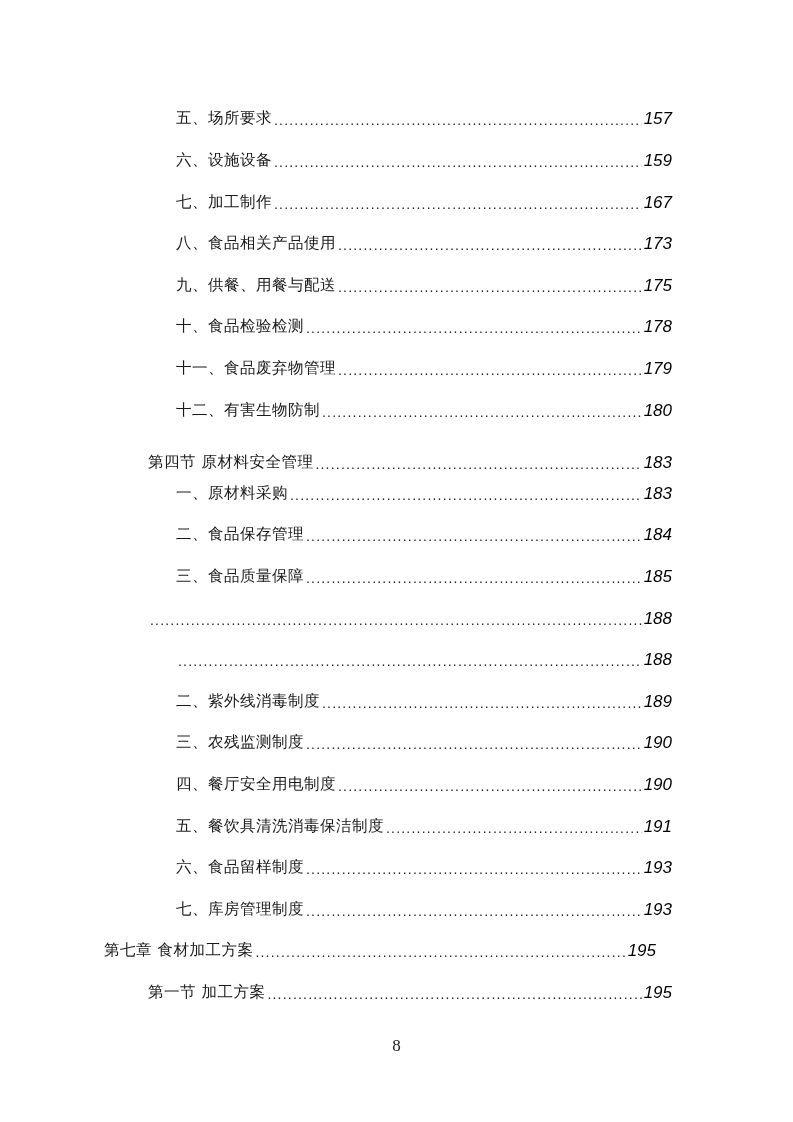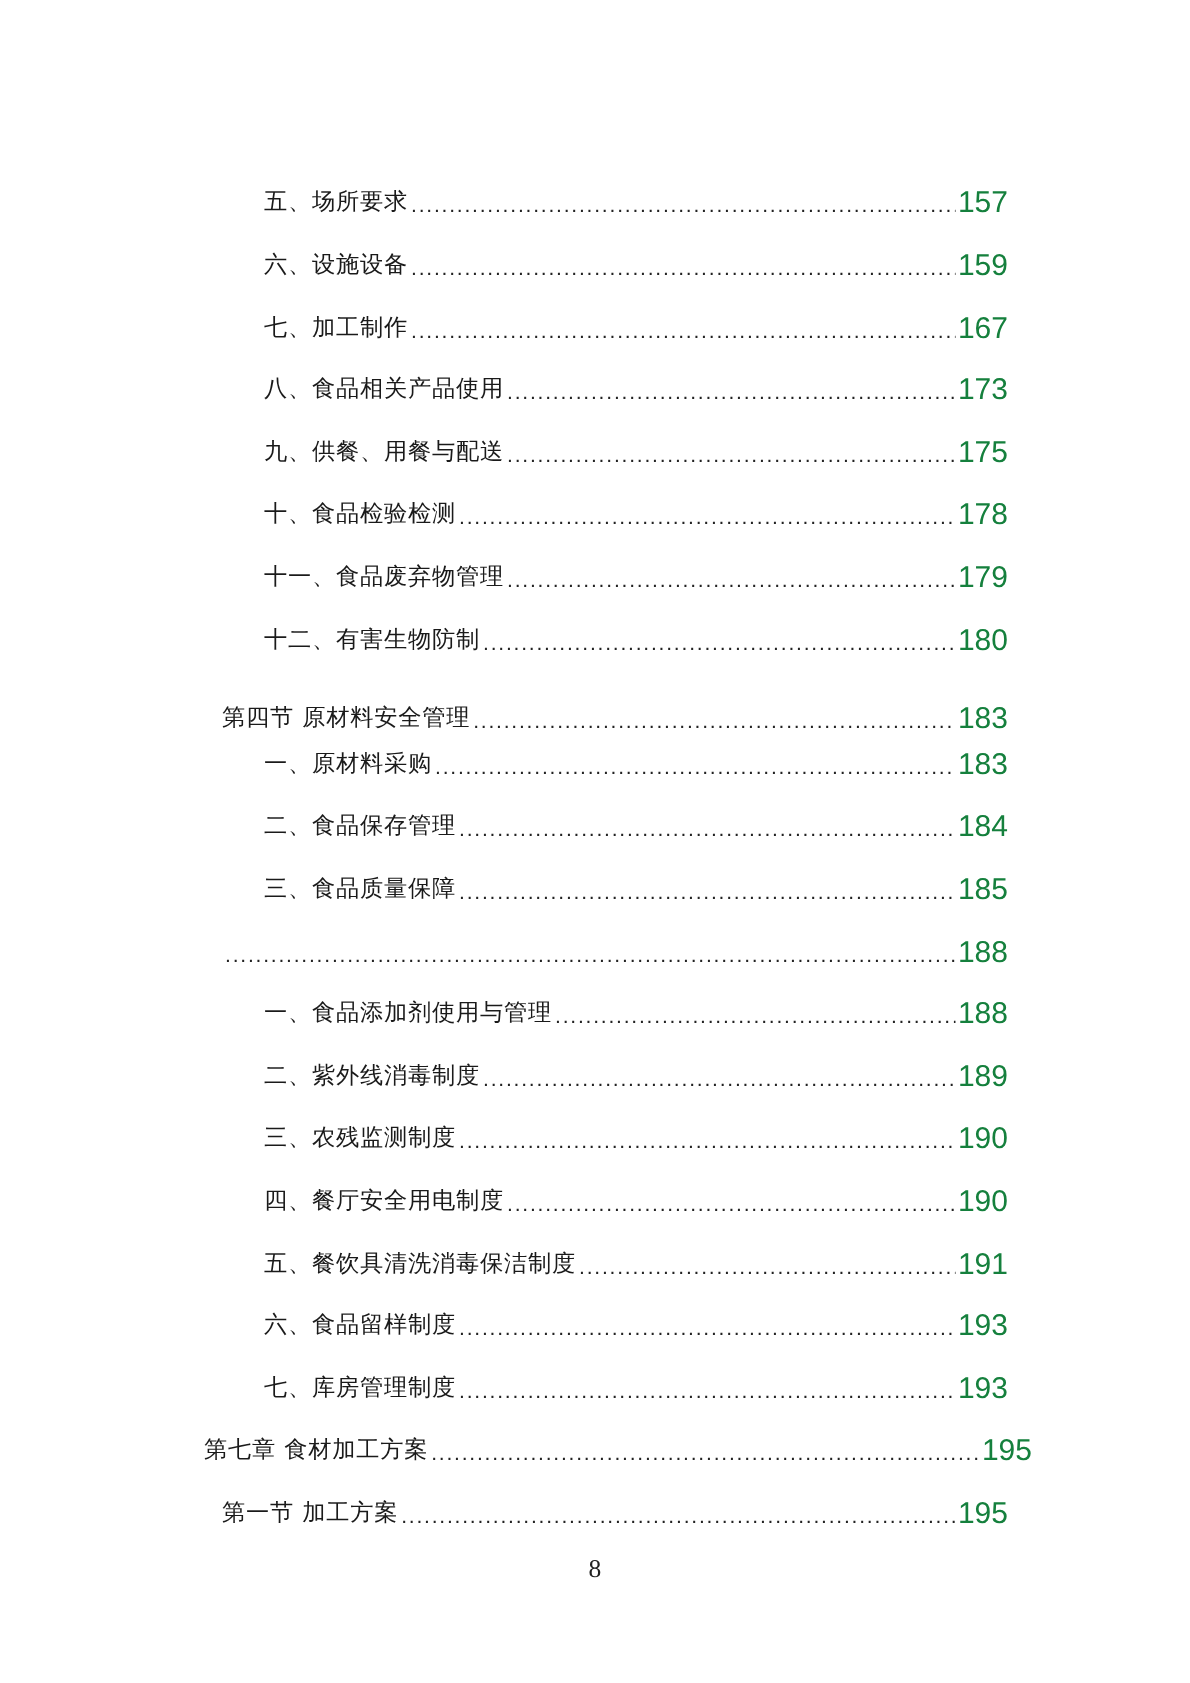--- a/index.html
+++ b/index.html
@@ -1,28 +1,28 @@
 <!DOCTYPE html>
 <html><head>
 <meta charset="utf-8">
 <style>
   html, body { margin: 0; padding: 0; background: #ffffff; }
   body { width: 793px; height: 1122px; position: relative; overflow: hidden;
          font-family: "DejaVu Serif", "Liberation Serif", serif; color: #1a1a1a; }
   .toc { position: absolute; left: 0; top: 0; width: 793px; }
   .toc-row { position: absolute; height: 24px; display: flex; align-items: flex-end;
-             font-size: 15.5px; line-height: 20px; margin-top: 16px; }
+             font-size: 15.5px; line-height: 20px; }
   .toc-title { white-space: nowrap; flex: 0 0 auto; letter-spacing: 0.5px; }
   .toc-leader { flex: 1 1 auto; overflow: hidden; white-space: nowrap; margin: 0 2px 0 2px;
                 font-family: "Liberation Sans", sans-serif; font-size: 14px; letter-spacing: 1.2px;
                 color: #222; line-height: 16px; }
   .toc-leader::after { content: "........................................................................................................................................................................"; }
-  .toc-page { flex: 0 0 auto; font-family: "Liberation Sans", sans-serif; font-size: 20px;
-              line-height: 18px; color: #15803d; }
-  .lvl-1 { left: 136px; width: 552px; }
+  .toc-page { flex: 0 0 auto; font-family: "Liberation Sans", sans-serif; font-size: 17px;
+              line-height: 18px; color: #000000; font-style: italic; }
+  .lvl-1 { left: 104px; width: 552px; }
   .lvl-2 { left: 148px; width: 524px; }
   .lvl-3 { left: 176px; width: 496px; }
   .page-number { position: absolute; left: 0; width: 793px; top: 1036px; text-align: center;
                  font-family: "Liberation Serif", serif; font-size: 17px; color: #222; }
 </style>
 </head>
 <body>
 
 <div class="toc">
   <div class="toc-row lvl-3" style="top:104px">
@@ -83,21 +83,20 @@
   <div class="toc-row lvl-3" style="top:562px">
     <span class="toc-title">三、食品质量保障</span>
     <span class="toc-leader"></span>
     <span class="toc-page">185</span>
   </div>
   <div class="toc-row lvl-2" style="top:604px">
     <span class="toc-leader"></span>
     <span class="toc-page">188</span>
   </div>
   <div class="toc-row lvl-3" style="top:645px">
-    <span class="toc-title">一、食品添加剂使用与管理</span>
     <span class="toc-leader"></span>
     <span class="toc-page">188</span>
   </div>
   <div class="toc-row lvl-3" style="top:687px">
     <span class="toc-title">二、紫外线消毒制度</span>
     <span class="toc-leader"></span>
     <span class="toc-page">189</span>
   </div>
   <div class="toc-row lvl-3" style="top:728px">
     <span class="toc-title">三、农残监测制度</span>

